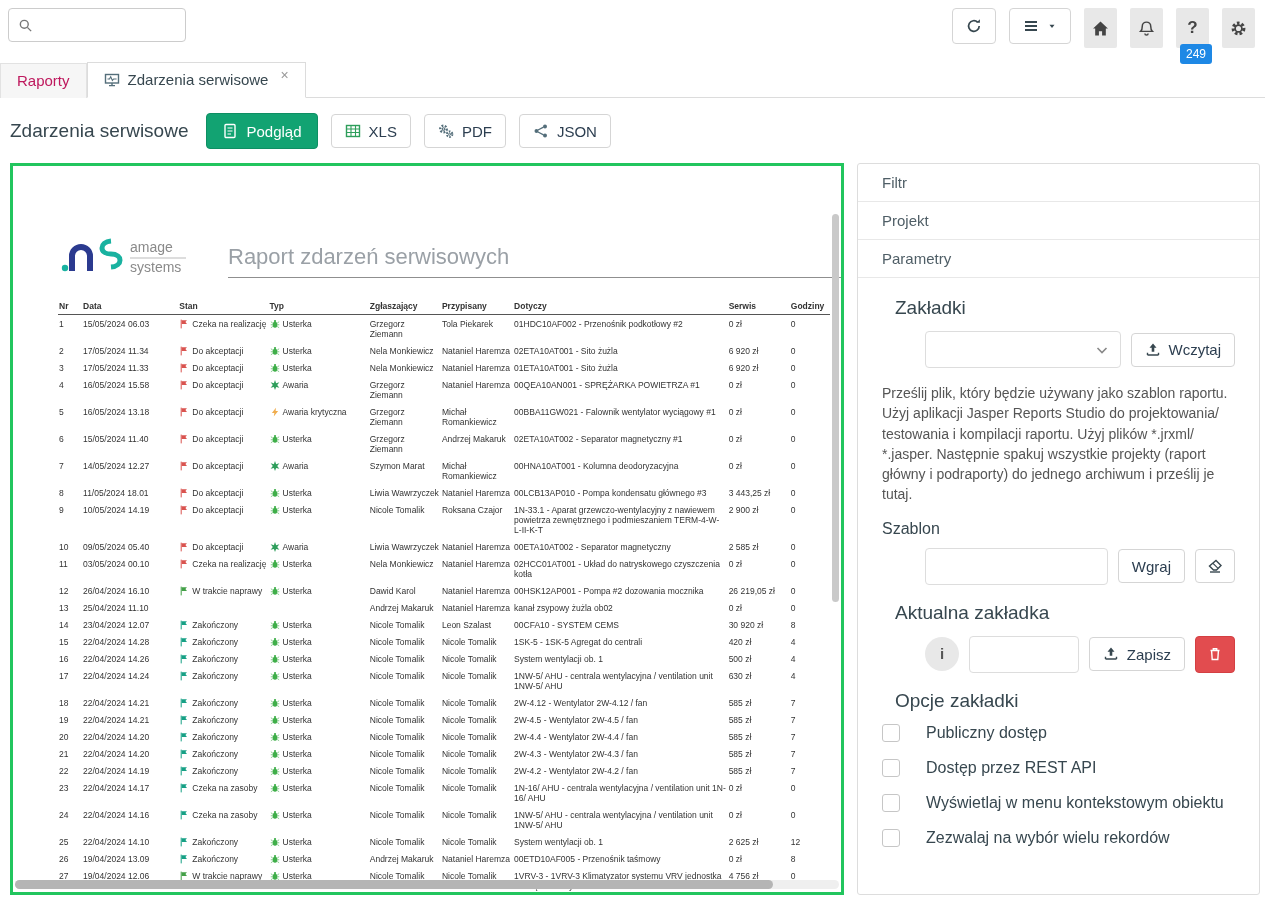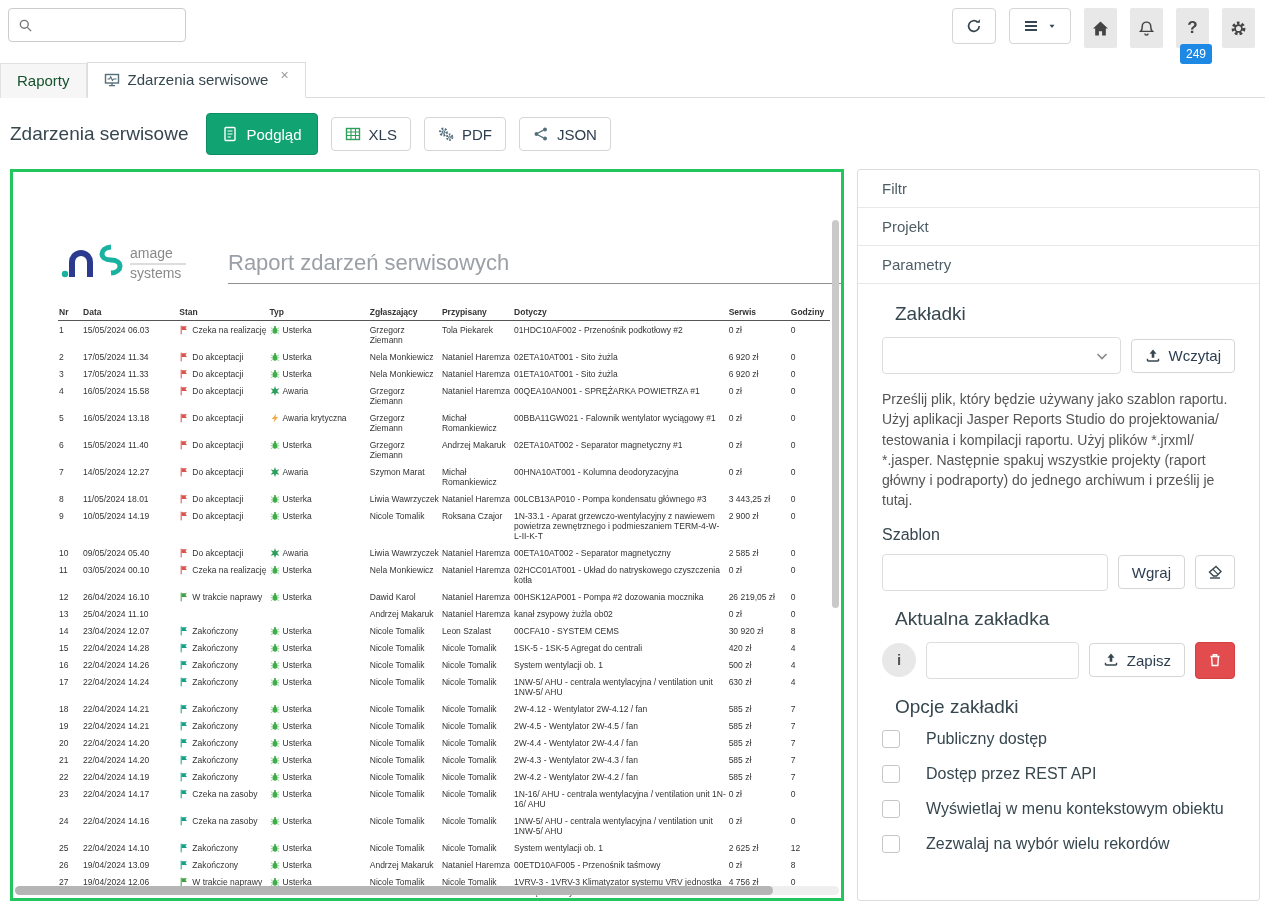--- a/index.html
+++ b/index.html
@@ -15,28 +15,28 @@
   .btn { display: inline-flex; align-items: center; justify-content: center; gap: 8px; border-radius: 4px; font-size: 15px; color: #2c3e50; }
   .btn.ol { background: #fff; border: 1px solid #d5d5d5; height: 34px; padding: 0 13px; }
   .topbar-right .btn.ol { height: 36px; }
   .sqbtn { width: 33px; height: 40px; background: #e8e8e8; display: flex; align-items: center; justify-content: center; border-radius: 2px; }
   .helpwrap { position: relative; }
   .qm { font-size: 17px; font-weight: bold; color: #444; }
   .badge { position: absolute; top: 36px; left: 4px; background: #1e88e5; color: #fff; font-size: 12px; line-height: 1; padding: 4px 6px; border-radius: 3px; }
 
   
   .tabs { display: flex; align-items: flex-end; margin-top: 10px; border-bottom: 1px solid #dcdcdc; }
-  .tab { display: flex; align-items: center; gap: 8px; padding: 8px 16px 9px; font-size: 15px; color: #14532d; background: #f6f6f6; border: 1px solid #e2e2e2; border-bottom: none; margin-bottom: -1px; cursor: pointer; }
+  .tab { display: flex; align-items: center; gap: 8px; padding: 8px 16px 9px; font-size: 15px; color: #be185d; background: #f6f6f6; border: 1px solid #e2e2e2; border-bottom: none; margin-bottom: -1px; cursor: pointer; }
   .tab.active { background: #fff; border-color: #dcdcdc; color: #37474f; border-bottom: 1px solid #fff; }
   .tab .close { color: #999; font-size: 14px; margin-left: 4px; align-self: flex-start; line-height: 1; margin-top: -3px; }
 
   
   .toolbar { display: flex; align-items: center; gap: 13px; padding: 15px 10px 14px; }
   .pagetitle { font-size: 19px; font-weight: 500; color: #37474f; margin-right: 5px; }
-  .btn.green { background: #12a372; border: 1px solid #0e8f63; color: #fff; height: 42px; padding: 0 15px; }
+  .btn.green { background: #12a372; border: 1px solid #0e8f63; color: #fff; height: 36px; padding: 0 15px; }
   .bic { width: 16px; height: 16px; display: inline-flex; flex: none; }
   .bic svg { width: 100%; height: 100%; }
 
   
   .main { display: flex; gap: 13px; padding: 0 5px 10px 10px; height: 742px; }
   .preview { position: relative; width: 834px; flex: none; border: 3px solid #22c55e; background: #fff; overflow: hidden; }
   .page { padding: 66px 10px 0 45px; }
   .rhead { display: flex; align-items: flex-end; gap: 20px; width: 788px; }
   .rtitle { flex: 1; font-size: 22px; font-weight: 400; color: #9aa0a6; border-bottom: 1px solid #8f8f8f; padding-bottom: 7px; white-space: nowrap; }
 
@@ -48,21 +48,21 @@
 
   .vscroll { position: absolute; right: 2px; top: 48px; width: 7px; height: 388px; background: #c9c9c9; border-radius: 4px; }
   .hscroll-track { position: absolute; bottom: 3px; left: 2px; right: 2px; height: 9px; background: #efefef; border-radius: 5px; }
   .hscroll-thumb { width: 92%; height: 100%; background: #b5b5b5; border-radius: 5px; }
 
   
   .panel { flex: 1; border: 1px solid #ddd; border-radius: 3px; background: #fff; overflow: hidden; }
   .acc { padding: 10px 24px; font-size: 15px; color: #4f5e66; border-bottom: 1px solid #e8e8e8; cursor: pointer; }
   .pcontent { padding: 2px 24px 16px; }
   .pcontent h3 { font-size: 19px; font-weight: 500; color: #37474f; margin: 17px 13px 12px; }
-  .prow { display: flex; gap: 10px; align-items: center; }
+  .prow { display: flex; gap: 10px; align-items: center; margin-left: 43px; }
   .select { flex: 1; height: 37px; border: 1px solid #ddd; border-radius: 4px; background: #fff; display: flex; align-items: center; justify-content: flex-end; padding-right: 10px; cursor: pointer; }
   .h37 { height: 37px; }
   .tinput { flex: 1; min-width: 0; height: 37px; border: 1px solid #ddd; border-radius: 4px; padding: 0 10px; font-size: 14px; outline: none; }
   .desc { font-size: 14px; color: #555; line-height: 1.45; margin: 15px 0 0; }
   .lbl { font-size: 16px; color: #37474f; margin: 15px 0 10px; }
   .iconbtn { width: 40px; padding: 0; flex: none; }
   .infobtn { width: 34px; height: 34px; border-radius: 50%; background: #e8e8e8; color: #555; font-size: 15px; font-weight: bold; font-family: "Liberation Serif", serif; flex: none; }
   .btn.danger { background: #e24c4f; border: 1px solid #d43f42; width: 40px; flex: none; }
   .chk { display: flex; align-items: flex-end; gap: 26px; font-size: 16px; color: #37474f; margin-bottom: 17px; cursor: pointer; }
   .box { width: 18px; height: 18px; border: 1px solid #c6c6c6; border-radius: 3px; background: #fff; flex: none; }

